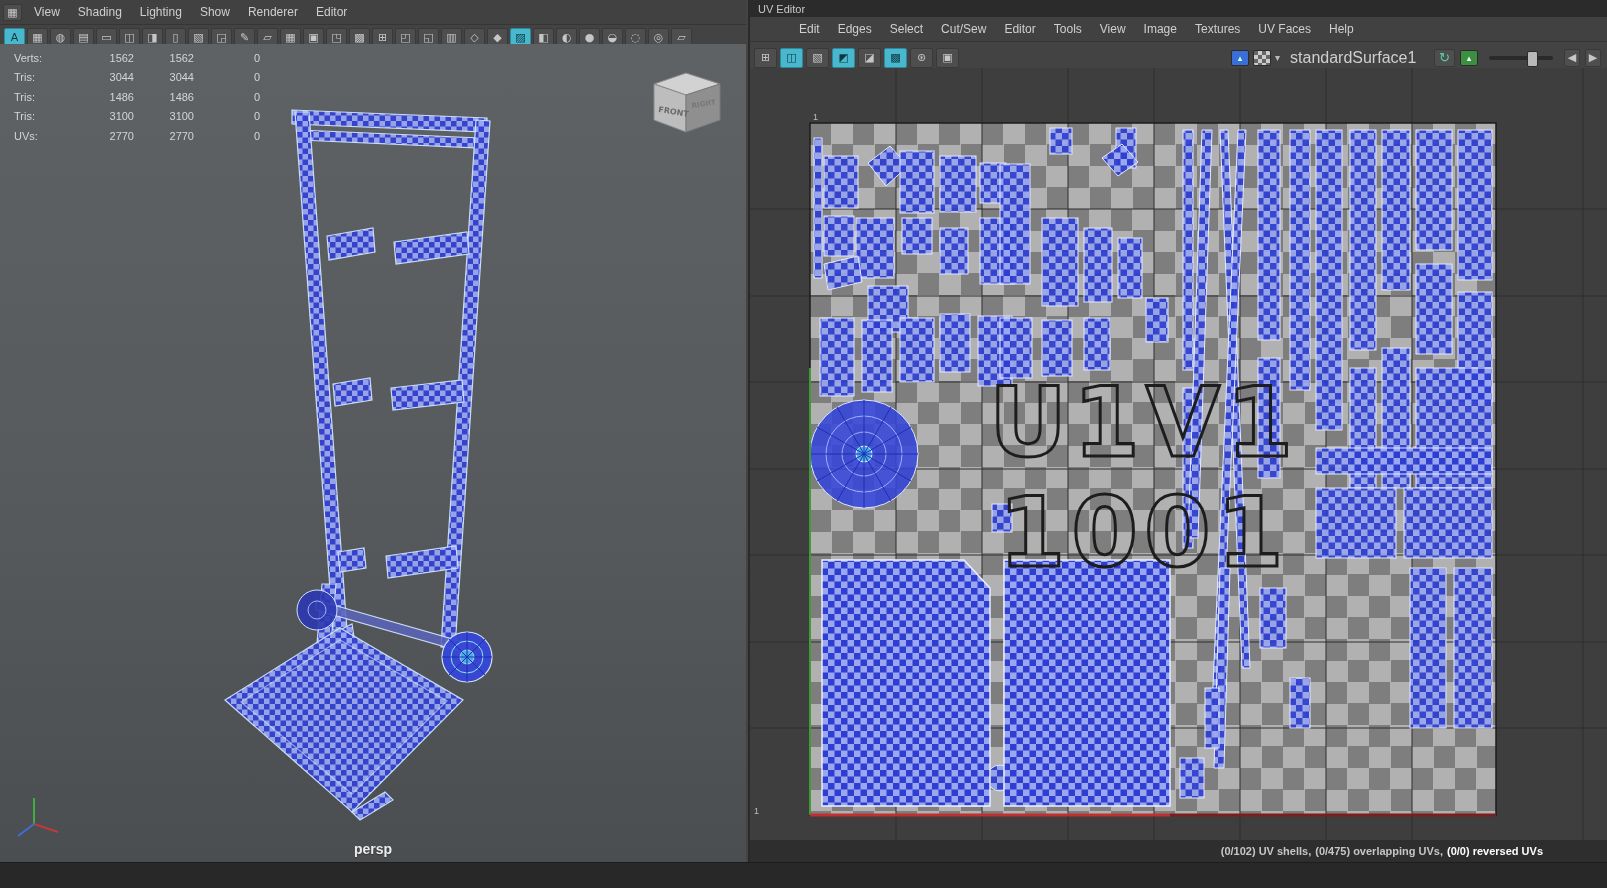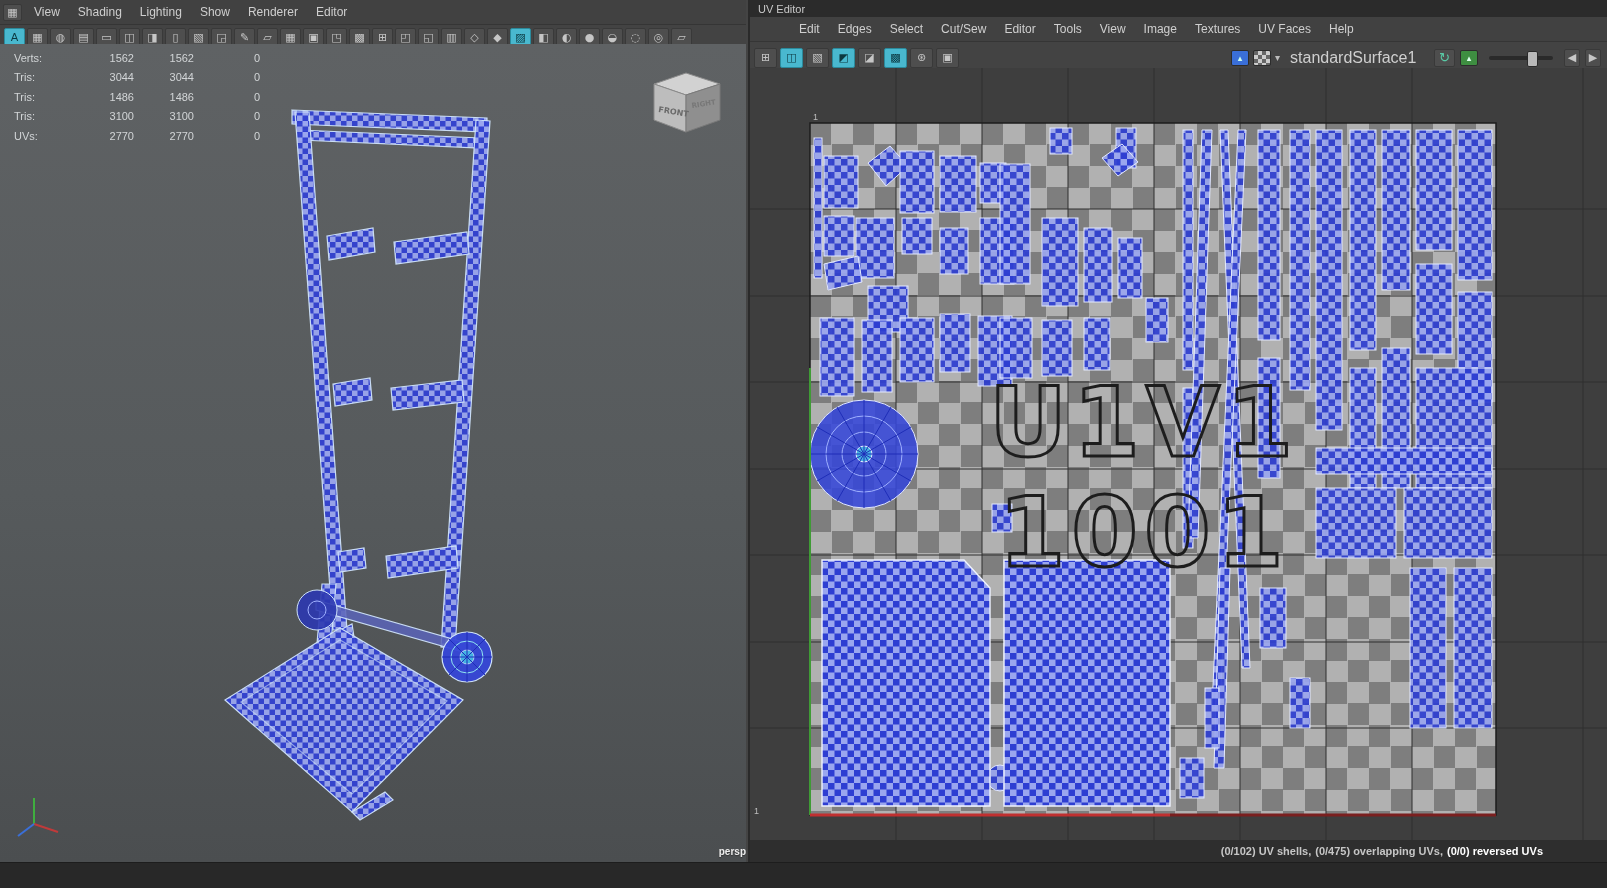--- a/index.html
+++ b/index.html
@@ -15,21 +15,21 @@
   .ticon.accent{background:#49b8cf;color:#0c3840;border-color:#2b8a9c;}
   .chip{width:16px;height:14px;border:1px solid #2c2c2c;border-radius:2px;}
   
   #left{position:absolute;left:0;top:0;width:746px;height:888px;background:#444;}
   #vp{position:absolute;left:0;top:44px;width:746px;height:818px;
       background:linear-gradient(#5f6264 0%,#565a5c 55%,#4b4e50 100%);overflow:hidden;}
   #hud{position:absolute;left:14px;top:4px;font-size:11px;color:#d2d5d7;}
   .hudrow{display:grid;grid-template-columns:78px 42px 60px 66px;height:19.5px;align-items:center;}
   .hudrow span{text-align:right;}
   .hudrow .lbl{text-align:left;}
-  #persp{position:absolute;left:0;right:0;bottom:5px;text-align:right;font-size:10px;
+  #persp{position:absolute;left:0;right:0;bottom:5px;text-align:center;font-size:14px;
          font-weight:bold;color:#ececec;text-shadow:0 1px 1px #333;}
   
   #right{position:absolute;left:748px;top:0;width:859px;height:888px;background:#444;border-left:2px solid #2a2a2a;}
   #uvtitle{height:17px;background:#2b2b2b;font-size:11px;color:#c9c9c9;display:flex;align-items:center;padding-left:8px;}
   #uvcanvas{position:absolute;left:0;top:68px;width:859px;height:772px;background:#3e3e3e;overflow:hidden;}
   #uvtile{position:absolute;left:60px;top:55px;width:686px;height:692px;
           background-image:conic-gradient(#b1b1b1 25%,#7e7e7e 0 50%,#b1b1b1 0 75%,#7e7e7e 0);
           background-size:43px 43px;}
   #uvstatus{position:absolute;left:0;top:840px;width:859px;height:22px;background:#2e2e2e;
             display:flex;align-items:center;justify-content:flex-end;padding-right:66px;box-sizing:border-box;

